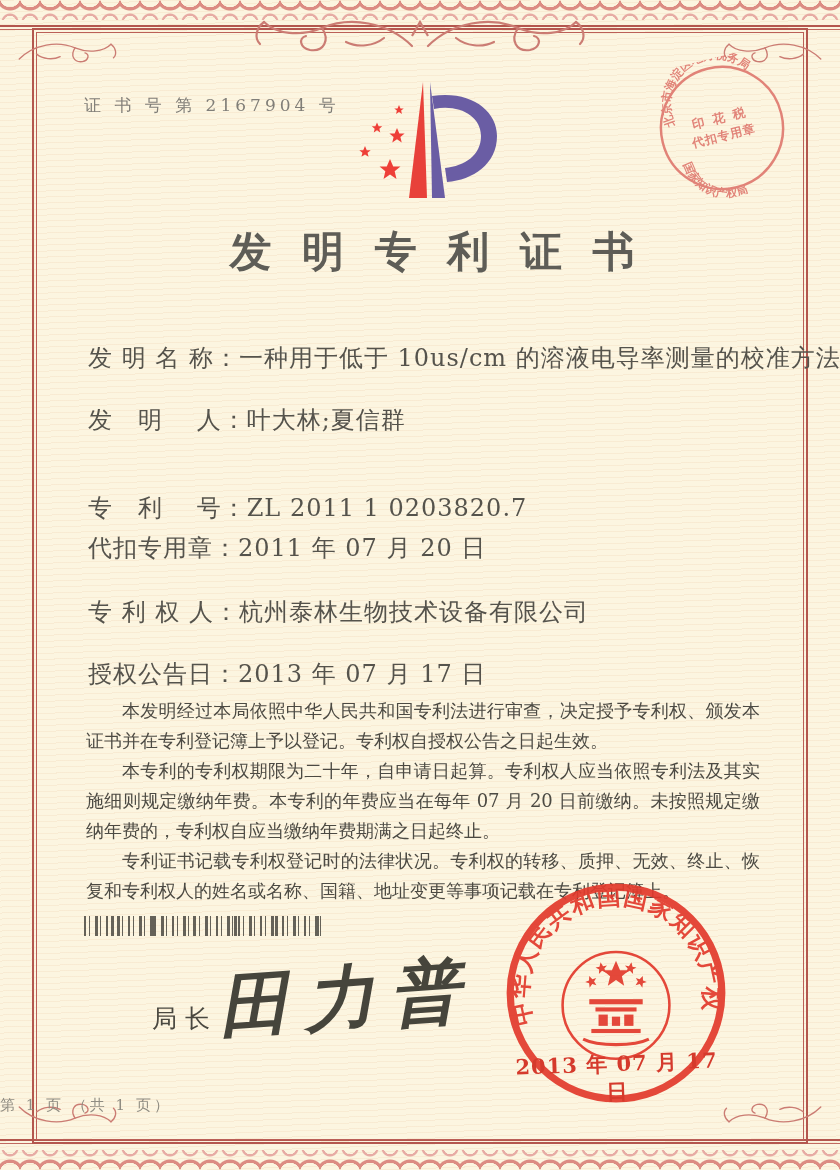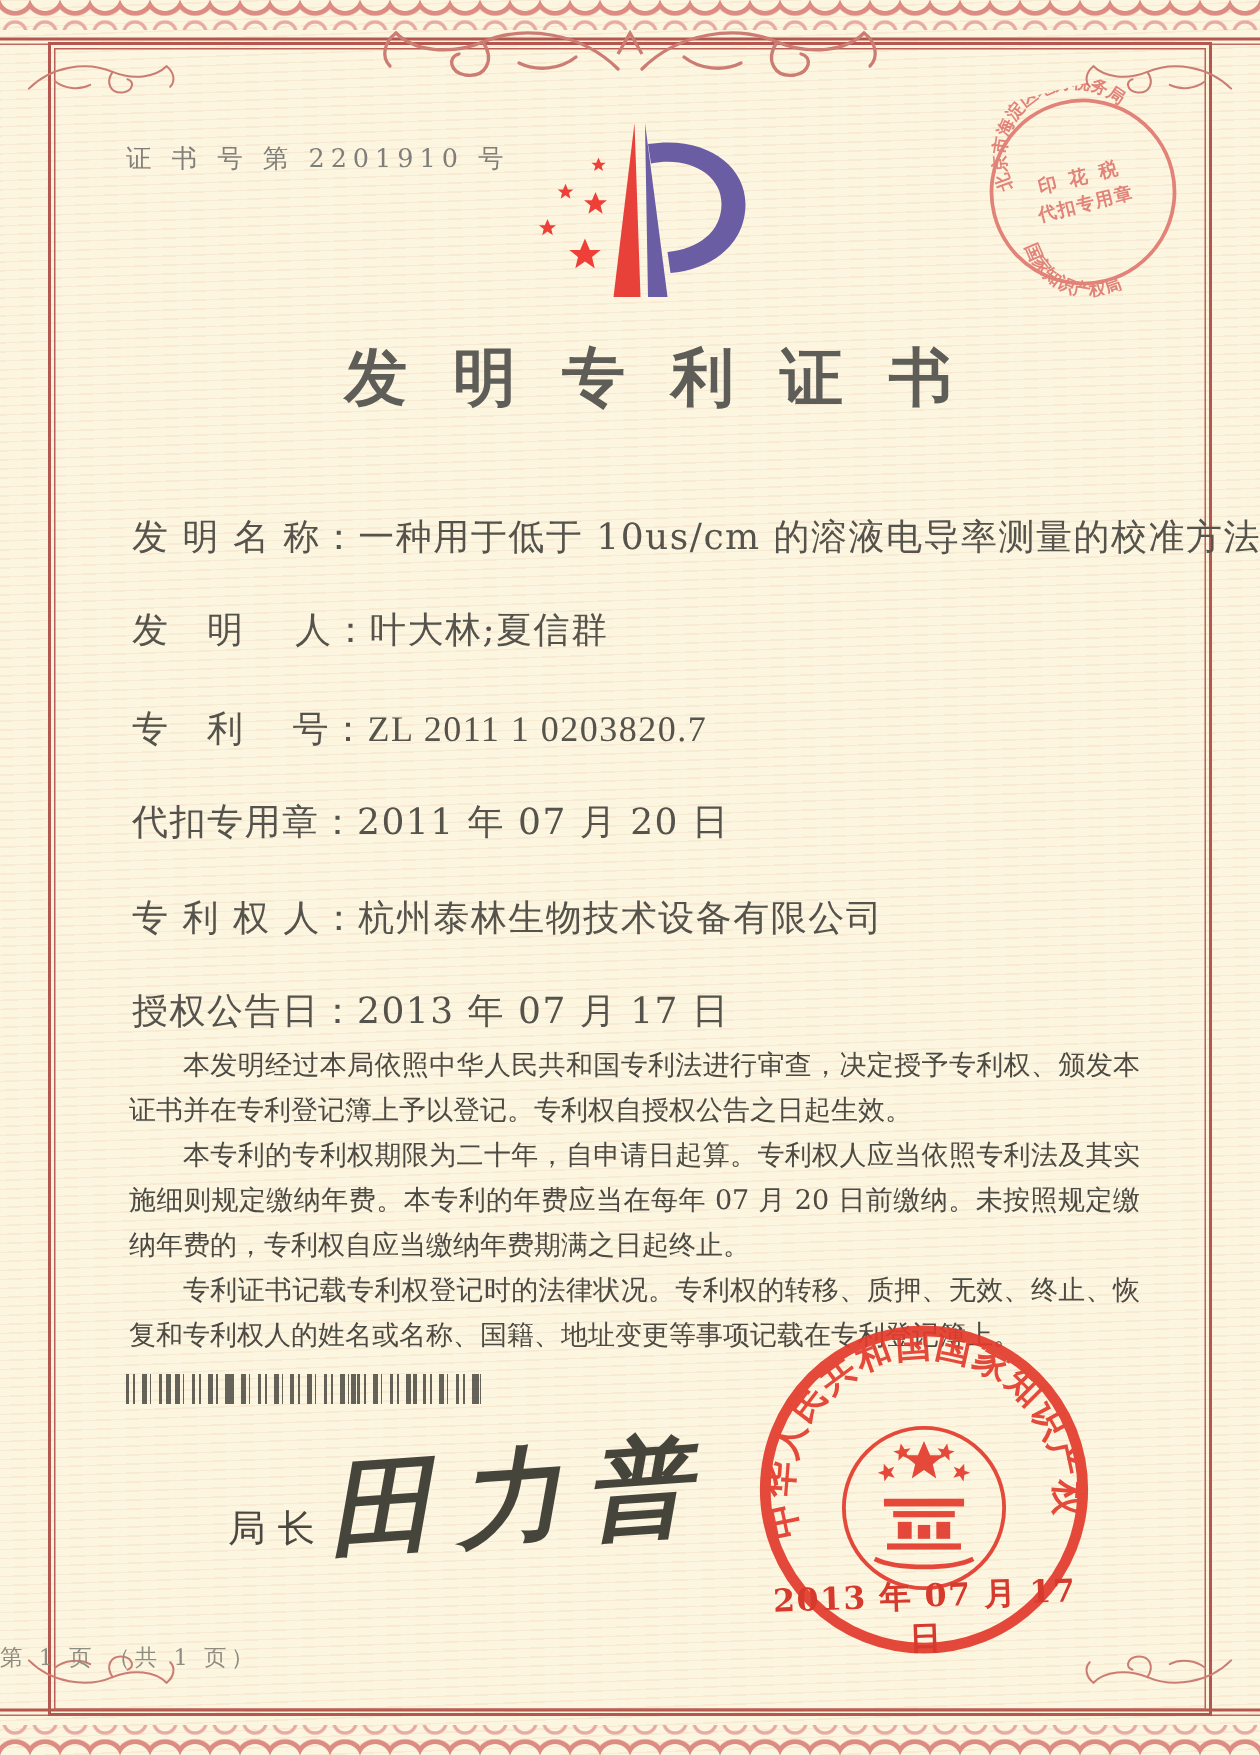--- a/index.html
+++ b/index.html
@@ -27,21 +27,21 @@
     border:1px solid #bb5f57;outline:2px solid #b4574e;outline-offset:2px;}
   .flourish{position:absolute;pointer-events:none;}
   
   .cert-no{position:absolute;left:84px;top:94px;font-size:17px;letter-spacing:4px;color:#807e78;}
   .logo{position:absolute;left:335px;top:76px;}
   .tax-stamp{position:absolute;left:652px;top:58px;transform:rotate(-14deg);opacity:.85;}
   .title{position:absolute;left:0;right:0;top:224px;margin:0;text-align:center;
     font-size:42px;font-weight:600;letter-spacing:8px;color:#5e5d57;padding-left:32px;}
   .field{position:absolute;left:88px;font-size:24px;color:#55534c;letter-spacing:1px;white-space:nowrap;}
   .field .flabel{white-space:pre;}
-  .f0{top:342px;} .f1{top:404px;} .f2{top:470px;font-family:Liberation Serif, serif;} .f3{top:532px;} .f4{top:596px;} .f5{top:658px;}
+  .f0{top:342px;} .f1{top:404px;} .f2{top:492px;} .f3{top:532px;} .f4{top:596px;} .f5{top:658px;}
   .body-text{position:absolute;left:86px;top:696px;width:674px;color:#4c4a43;}
   .body-text p{margin:0;font-size:18px;line-height:30px;text-indent:2em;text-align:justify;}
   .barcode{position:absolute;left:84px;top:916px;width:238px;height:20px;opacity:.82;
     background-image:
       repeating-linear-gradient(90deg, transparent 0 27px, #44423c 27px 30px, transparent 30px 41px),
       repeating-linear-gradient(90deg, #44423c 0 2px, transparent 2px 5px, #44423c 5px 6px, transparent 6px 11px, #44423c 11px 14px, transparent 14px 16px, #44423c 16px 17px, transparent 17px 22px);
   }
   .sig-role{position:absolute;left:152px;top:1002px;font-size:25px;letter-spacing:8px;color:#4a4840;}
   .sig-name{position:absolute;left:218px;top:952px;font-size:70px;font-weight:700;font-style:italic;
     letter-spacing:16px;color:#33322b;transform:rotate(-4deg);opacity:.9;}
@@ -88,21 +88,21 @@
   <svg class="flourish" style="left:716px;top:30px;" width="110" height="74">
     <use href="#wing" transform="translate(106,8) scale(-0.62,0.62)"></use>
   </svg>
   <svg class="flourish" style="left:14px;top:1062px;" width="110" height="74">
     <use href="#wing" transform="translate(4,66) scale(0.62,-0.62)"></use>
   </svg>
   <svg class="flourish" style="left:716px;top:1062px;" width="110" height="74">
     <use href="#wing" transform="translate(106,66) scale(-0.62,-0.62)"></use>
   </svg>
 
-  <div class="cert-no">证 书 号 第 2201910 号</div>
+  <div class="cert-no">证 书 号 第 2167904 号</div>
 
   <svg class="logo" width="190" height="130" viewBox="0 0 190 130">
     <g fill="#ee3f38">
       <use href="#star" transform="translate(64,34) scale(0.5)"></use>
       <use href="#star" transform="translate(42,52) scale(0.55)"></use>
       <use href="#star" transform="translate(62,60) scale(0.8)"></use>
       <use href="#star" transform="translate(30,76) scale(0.6)"></use>
       <use href="#star" transform="translate(55,94) scale(1.1)"></use>
     </g>
     <polygon points="88,6 74,122 92,122" fill="#e8413a"></polygon>

